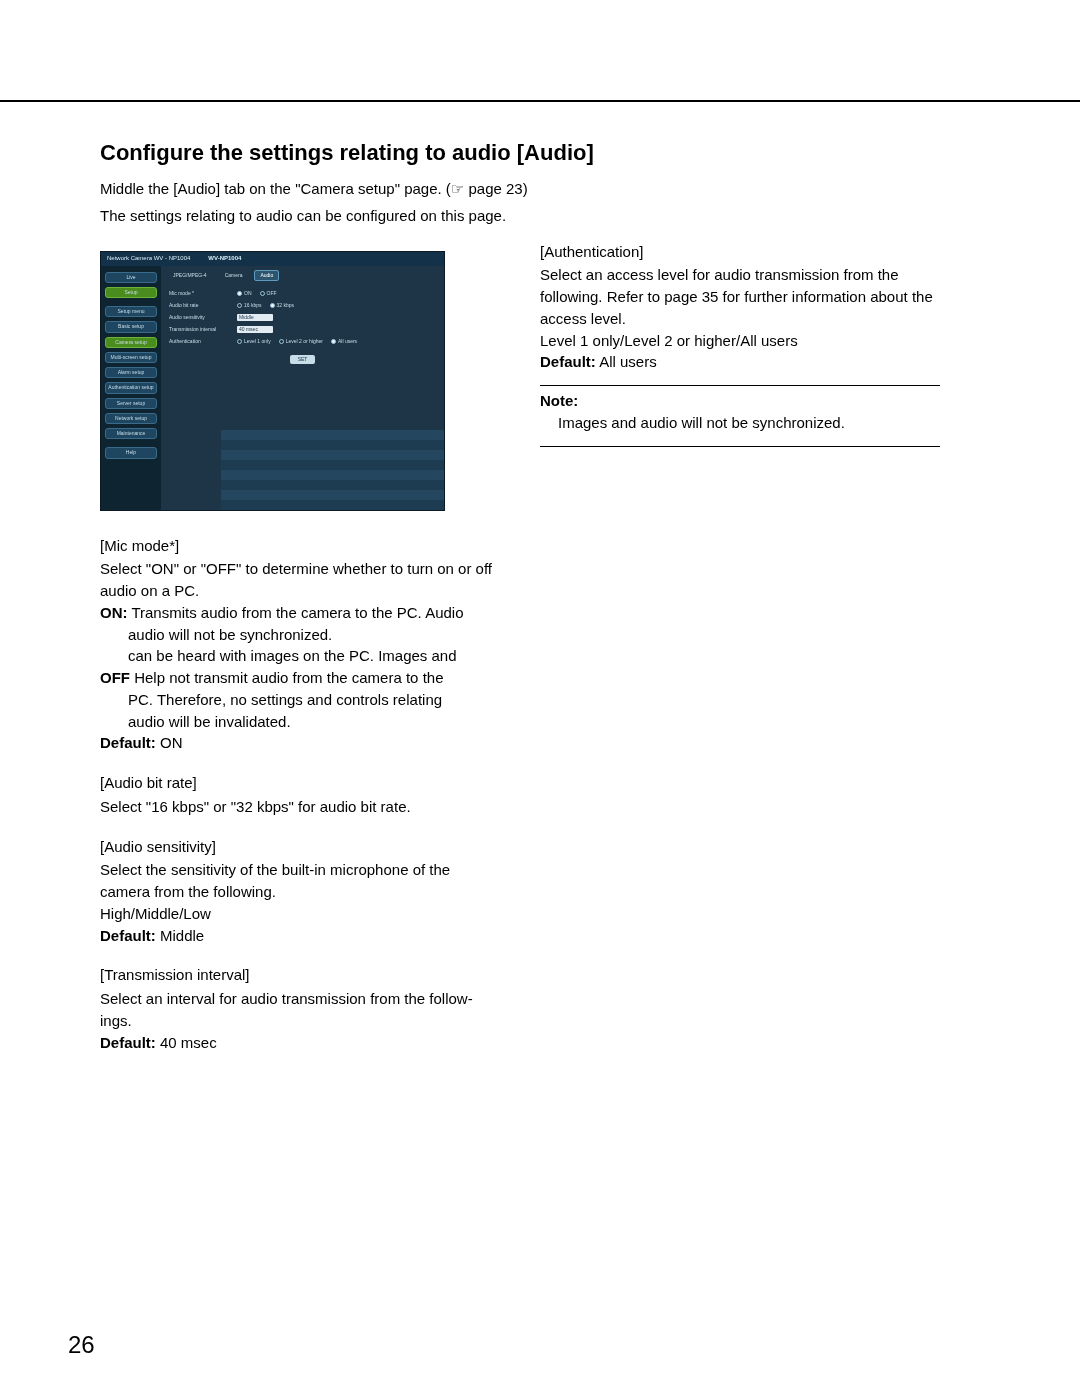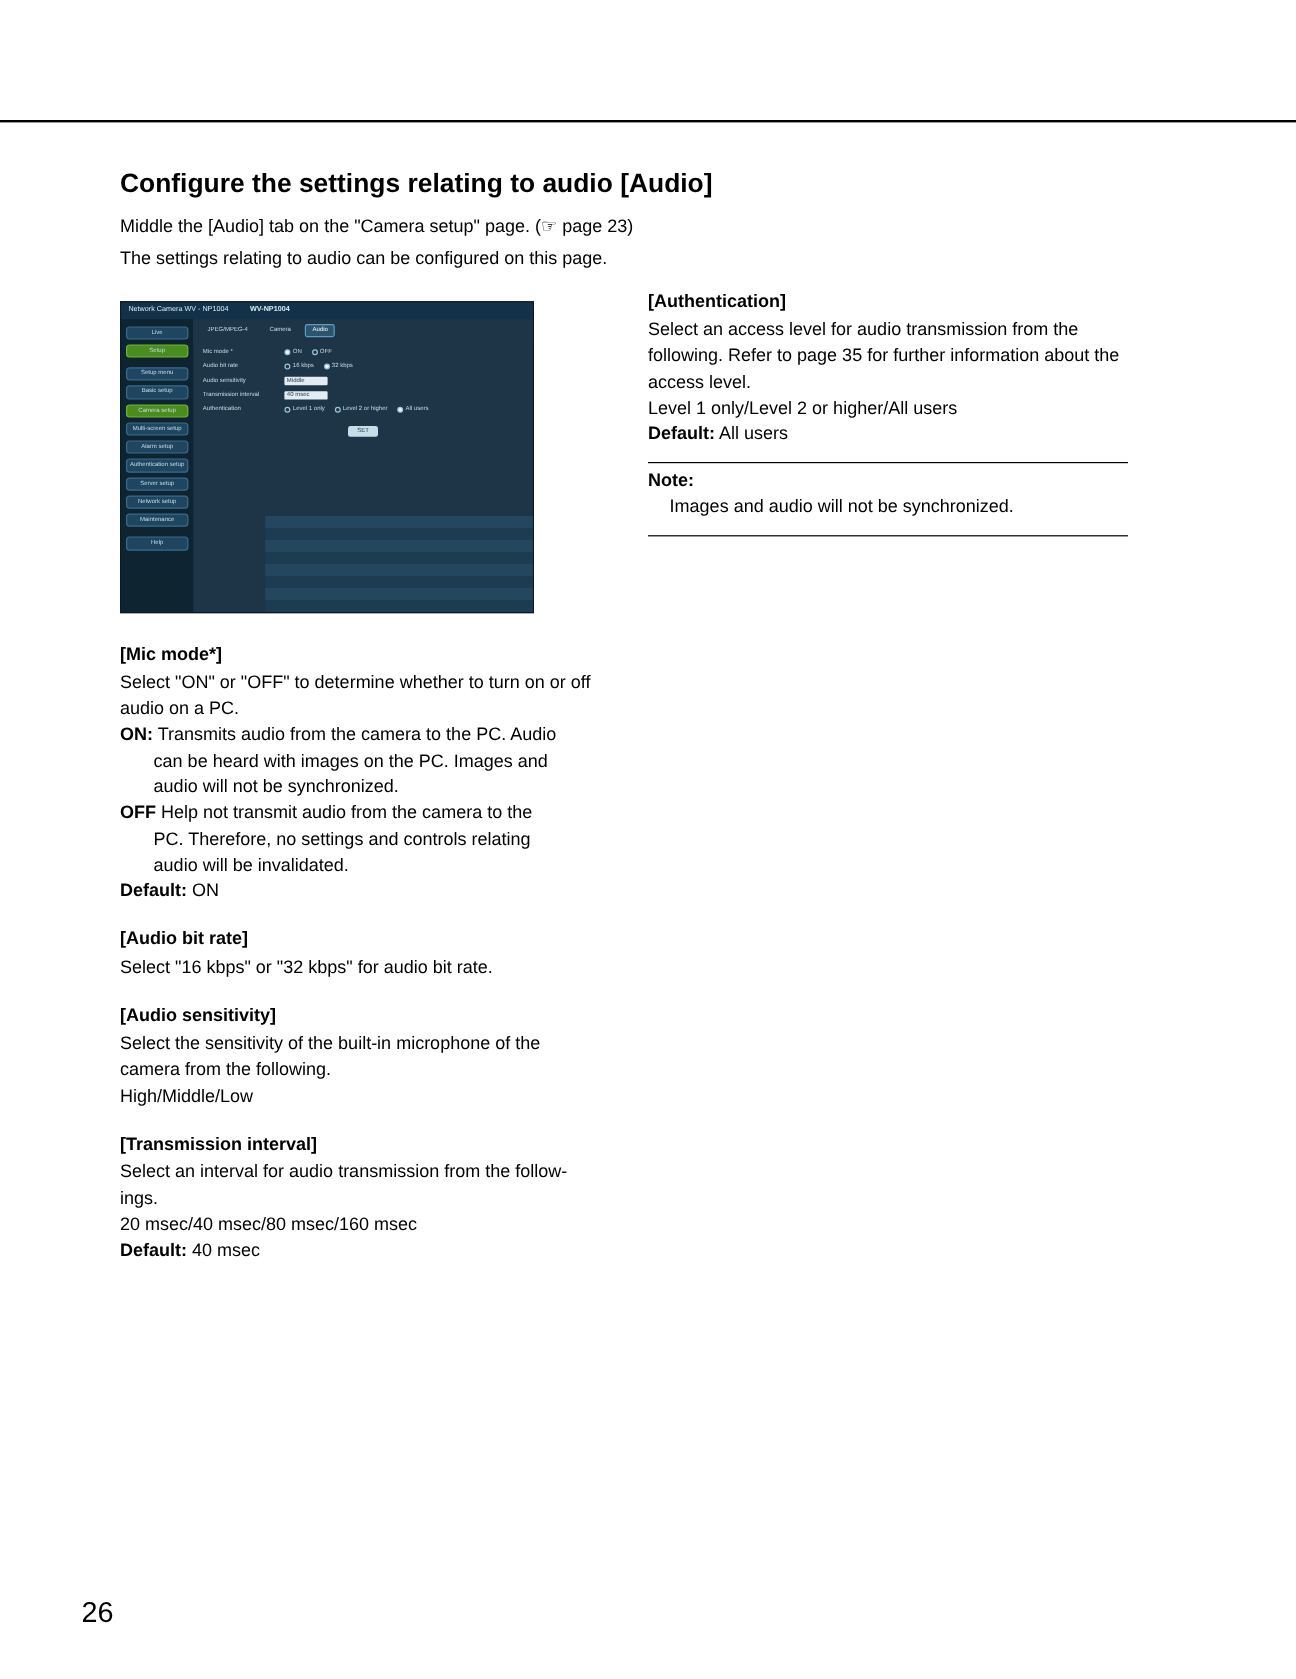--- a/index.html
+++ b/index.html
@@ -26,21 +26,21 @@
   .sc-radio { display:inline-flex; align-items:center; gap:2px; }
   .sc-dot { width:5px; height:5px; border-radius:50%; border:1px solid #9bc4da; display:inline-block; }
   .sc-dot.on { background:#e8f5fb; }
   .sc-select { display:inline-block; min-width:36px; background:#e4ecf3; color:#1b3446; font-size:5px; padding:0 2px; border-radius:1px; }
   .sc-set { display:inline-block; padding:1px 8px; background:#c7dde8; color:#1b3446; font-size:5px; border-radius:2px; margin-top:6px; }
   .stripes { position:absolute; left:60px; right:0; bottom:0; height:80px;
              background: repeating-linear-gradient(#24465e, #24465e 10px, #1d3c52 10px, #1d3c52 20px); }
 
   .twocol { display: flex; gap: 40px; }
   .col { width: 400px; font-size: 15px; line-height: 1.45; }
-  .section-title { font-weight: bold; margin-top: 18px; margin-bottom: 2px; }
+  .section-title { font-weight: normal; margin-top: 18px; margin-bottom: 2px; }
   .bold { font-weight: bold; text-align: right; }
   .indent { padding-left: 28px; }
   .note-rule { border: 0; border-top: 1px solid #000; margin: 12px 0 4px; width: 100%; }
   .note-label { font-weight: bold; }
   .note-body { padding-left: 18px; }
   .hand { font-family: "Times New Roman", serif; }
 
   .page-num { position:absolute; left:68px; bottom:40px; font-size:24px; }
 </style>
 </head>
@@ -149,42 +149,44 @@
             <div class="stripes"></div>
           </div>
         </div>
 
         <div>
           <p class="section-title">[Mic mode*]</p>
           <p>Select "ON" or "OFF" to determine whether to turn on or off audio on a PC.</p>
           <p>
             <span class="bold">ON:</span><span> Transmits audio from the camera to the PC. Audio</span>
           </p>
+          <p class="indent">audio will not be synchronized.</p>
           <p class="indent">can be heard with images on the PC. Images and</p>
-          <p class="indent">audio will not be synchronized.</p>
           <p>
             <span class="bold">OFF</span><span> Help not transmit audio from the camera to the</span>
           </p>
           <p class="indent">PC. Therefore, no settings and controls relating</p>
           <p class="indent">audio will be invalidated.</p>
           <p>
             <span class="bold">Default:</span><span> ON</span>
           </p>
 
           <p class="section-title">[Audio bit rate]</p>
           <p>Select "16 kbps" or "32 kbps" for audio bit rate.</p>
 
           <p class="section-title">[Audio sensitivity]</p>
           <p>Select the sensitivity of the built-in microphone of the camera from the following.</p>
           <p>High/Middle/Low</p>
+          <p>
+            <span class="bold">Default:</span><span> Middle</span>
+          </p>
 
           <p class="section-title">[Transmission interval]</p>
           <p>Select an interval for audio transmission from the follow-</p>
           <p>ings.</p>
-          <p>20 msec/40 msec/80 msec/160 msec</p>
           <p>
             <span class="bold">Default:</span><span> 40 msec</span>
           </p>
         </div>
       </div>
 
       <div class="col" style="margin-top:10px;">
         <p class="section-title" style="margin-top:0;">[Authentication]</p>
         <p>Select an access level for audio transmission from the following. Refer to page 35 for further information about the access level.</p>
         <p>Level 1 only/Level 2 or higher/All users</p>

